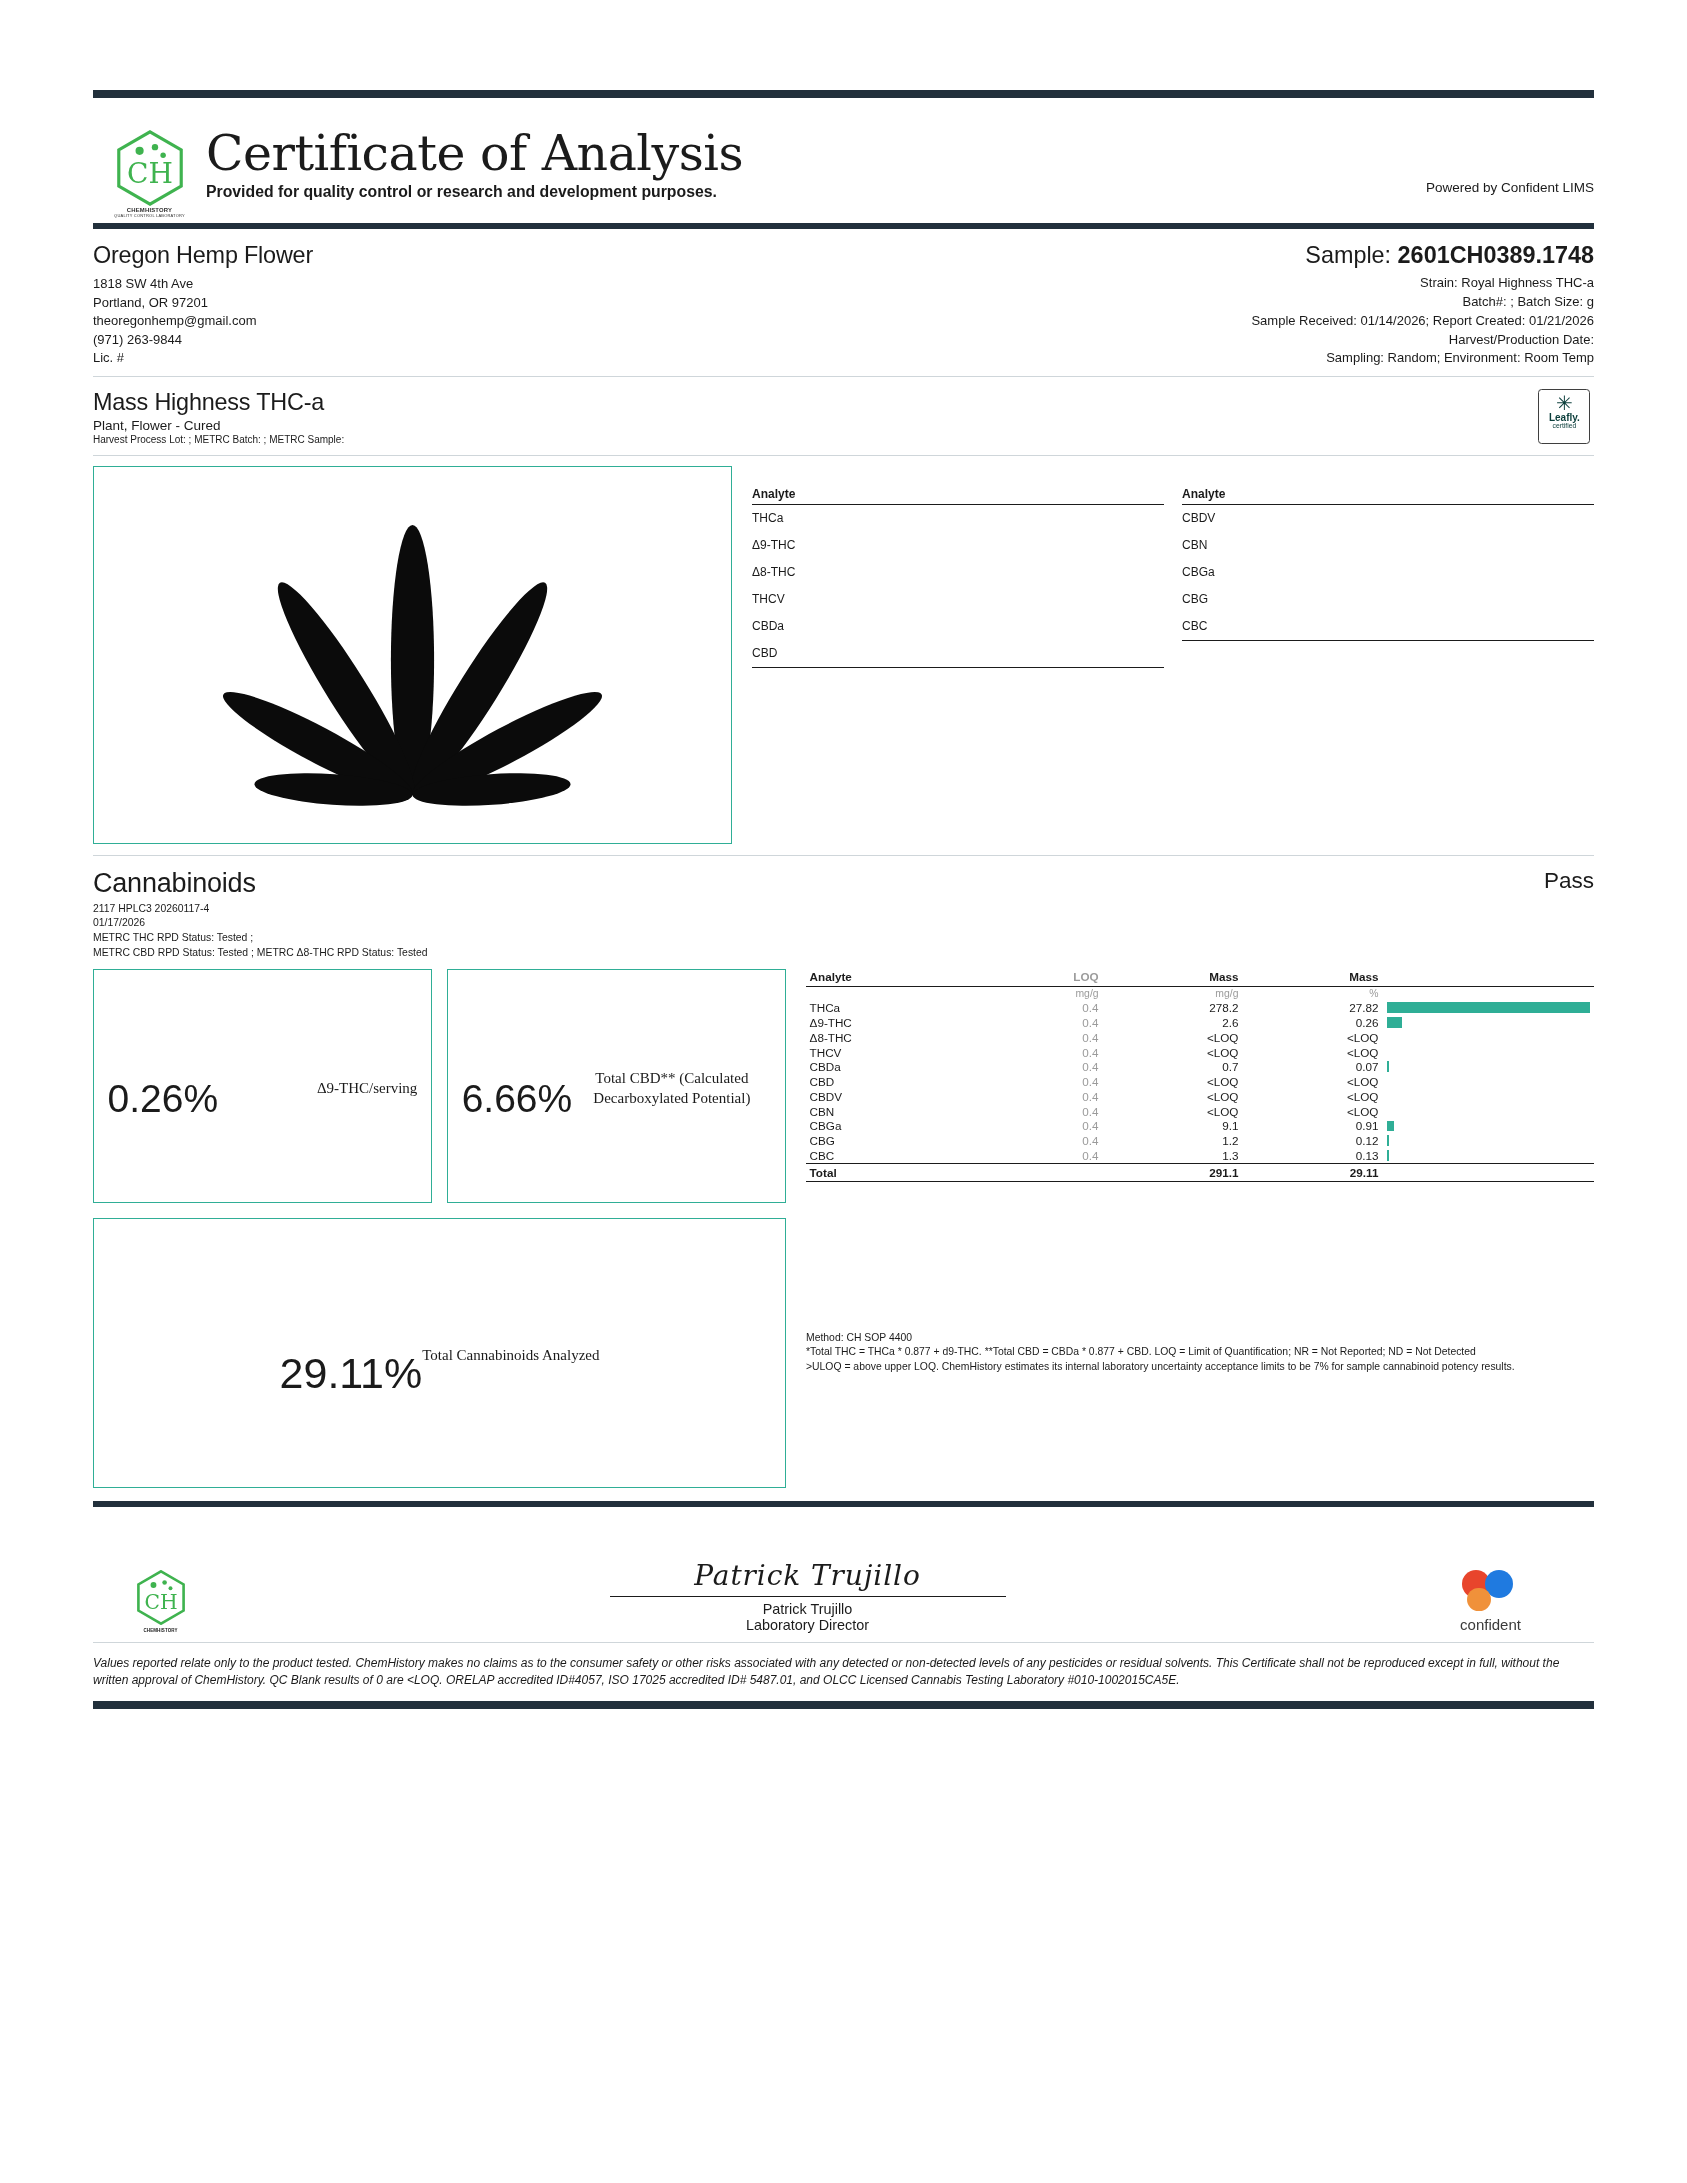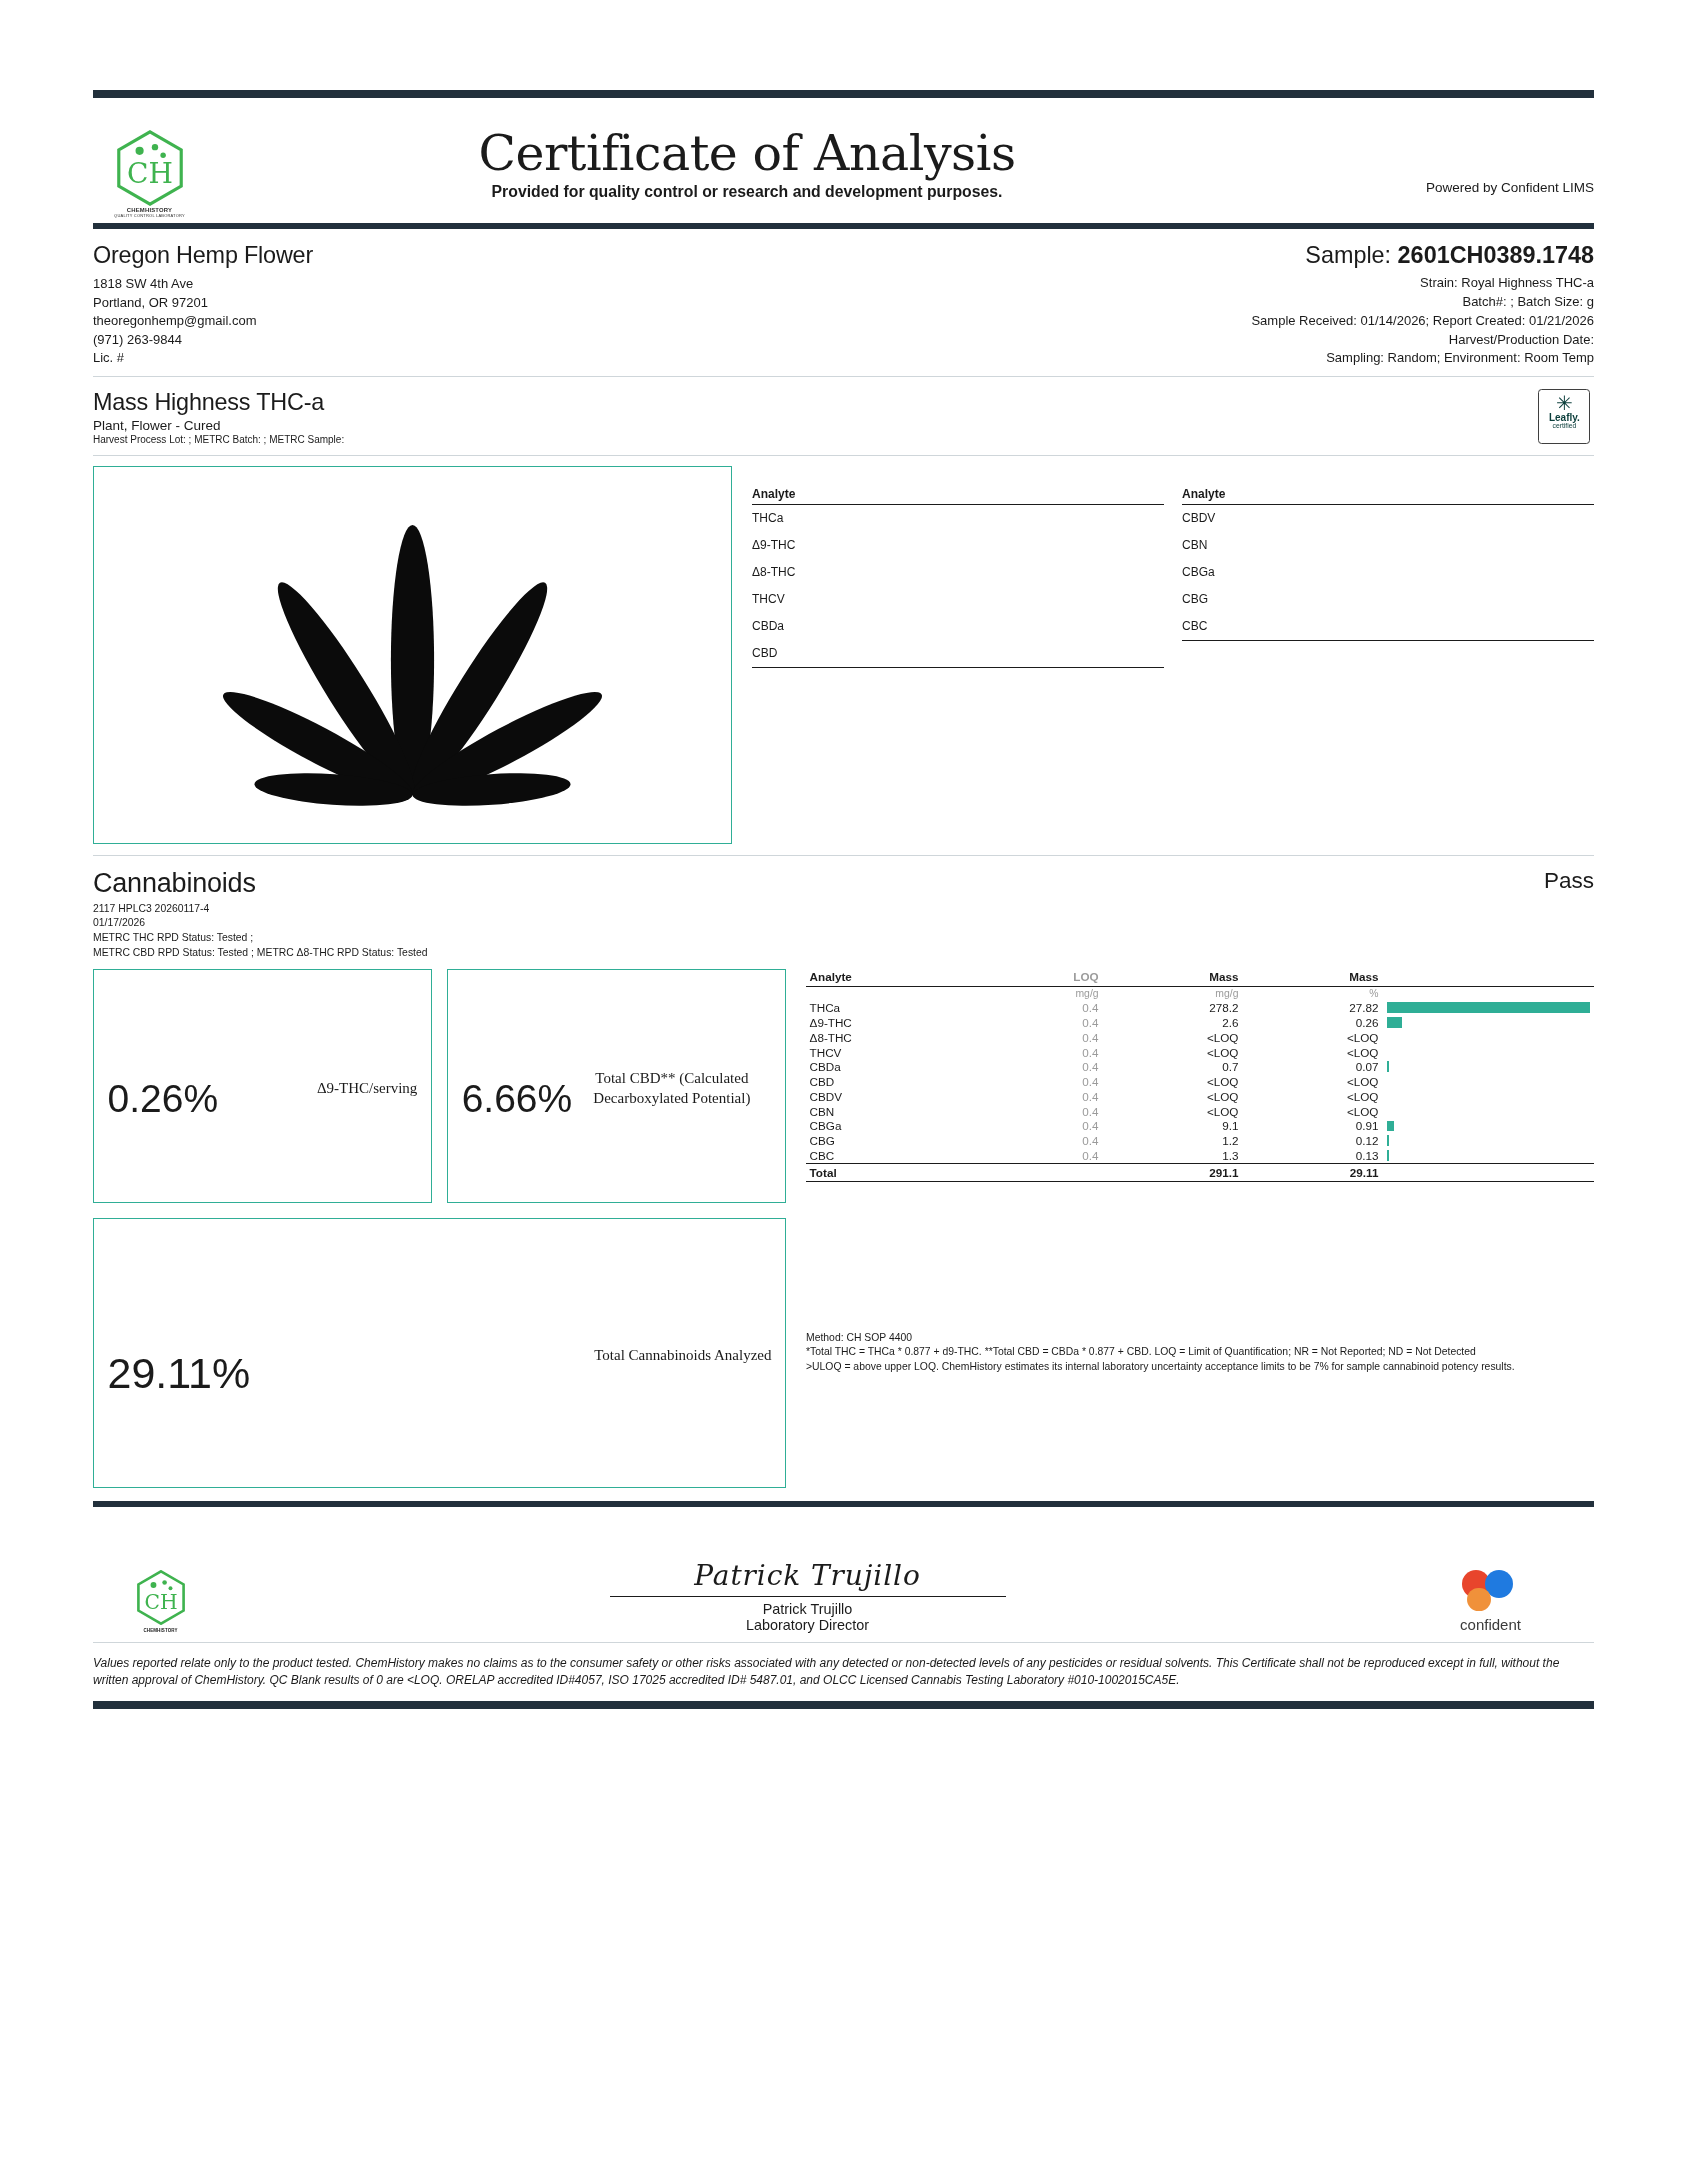--- a/index.html
+++ b/index.html
@@ -49,21 +49,21 @@
   .logo-hex svg { display: block; }
   .logo-caption {
     font-size: 5.9px;
     letter-spacing: 0.2px;
     color: #2e2e2e;
     margin-top: 0.9px;
     font-weight: bold;
   }
   .title-wrap {
     flex: 1;
-    text-align: center;
+    text-align: left;
     padding-top: 18px;
   }
   .coa-title {
     font-family: "DejaVu Serif", serif;
     font-weight: 400;
     font-size: 49px;
     line-height: 1.06;
     color: #1b1b1b;
     letter-spacing: -0.5px;
   }
@@ -240,20 +240,21 @@
   .kpi .cap {
     font-size: 15px;
     line-height: 1.3;
     color: #1b1b1b;
     font-family: Liberation Serif, serif;
   }
   .kpi.wide {
     margin-top: 15.3px;
     height: 270px;
     width: 100%;
+    justify-content: center;
   }
   .kpi.wide .val { font-size: 43px; margin-top: 34px;}
   .cann-right { flex: 1; padding-top: 1.8px; }
 
   
   table.results {
     width: 100%;
     border-collapse: collapse;
     font-size: 11.7px;
   }

